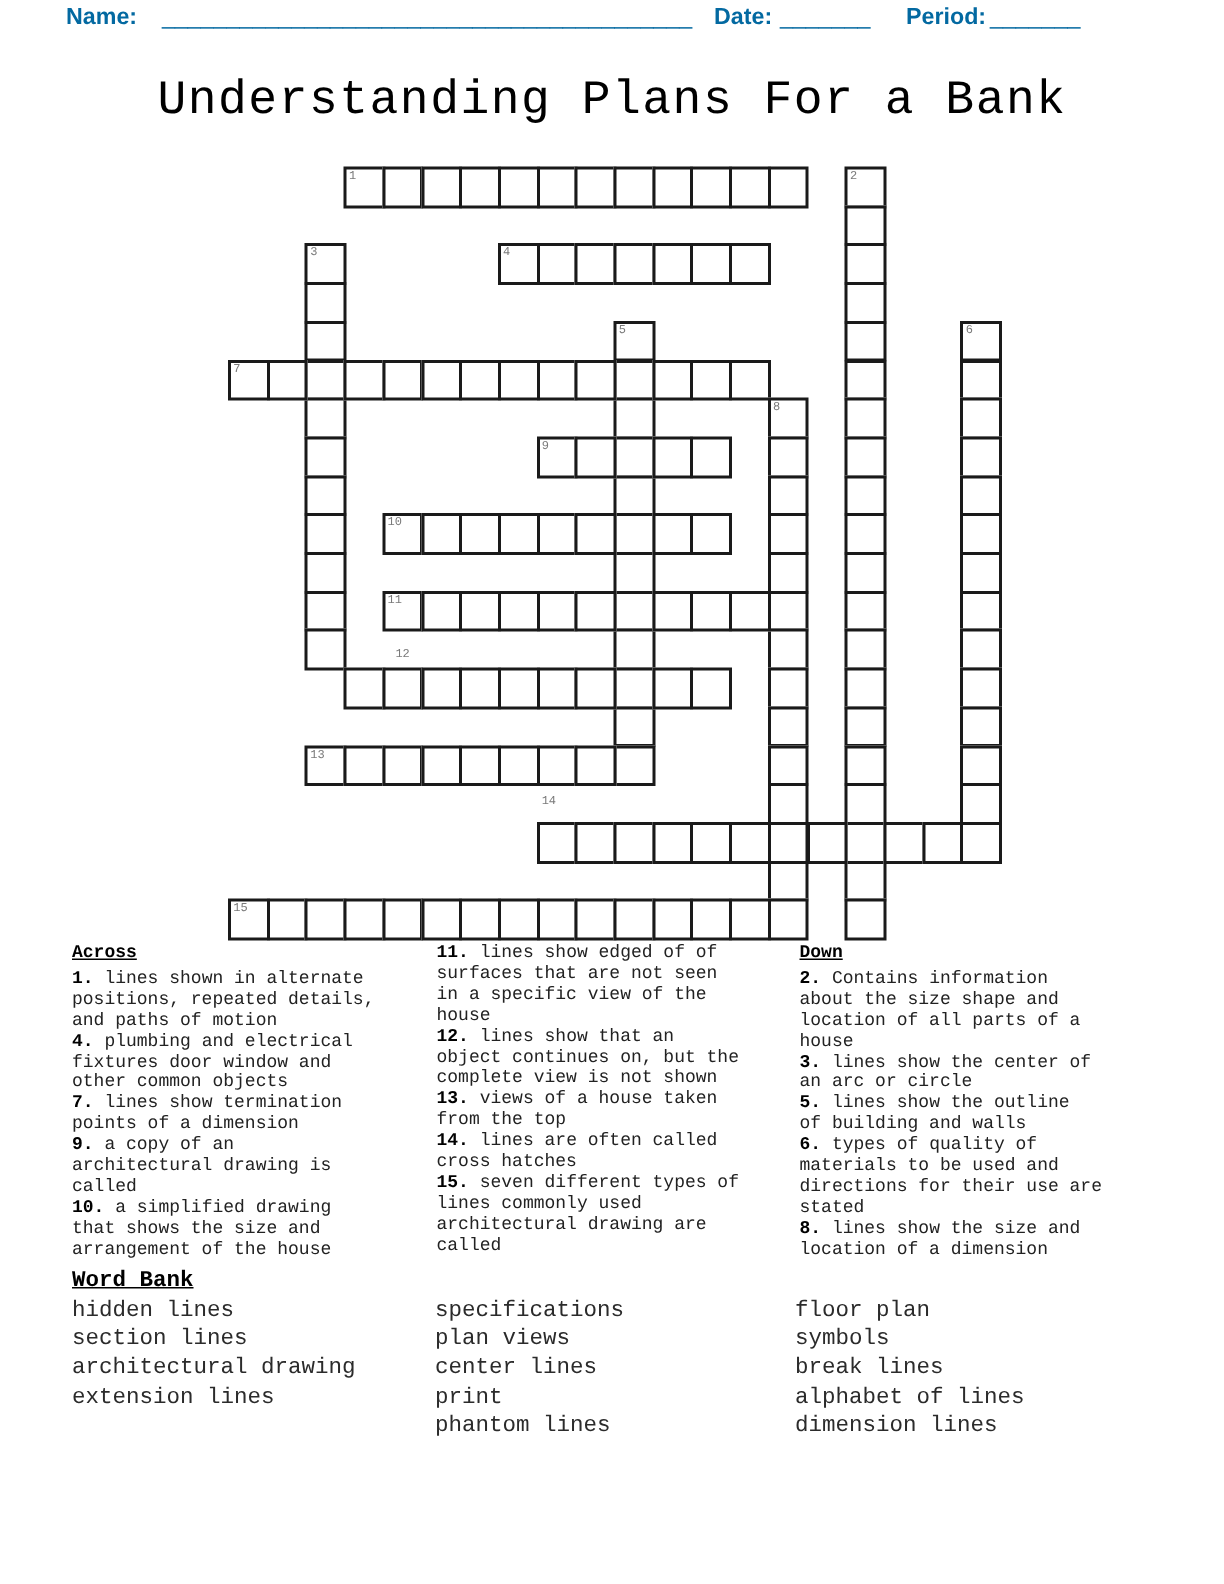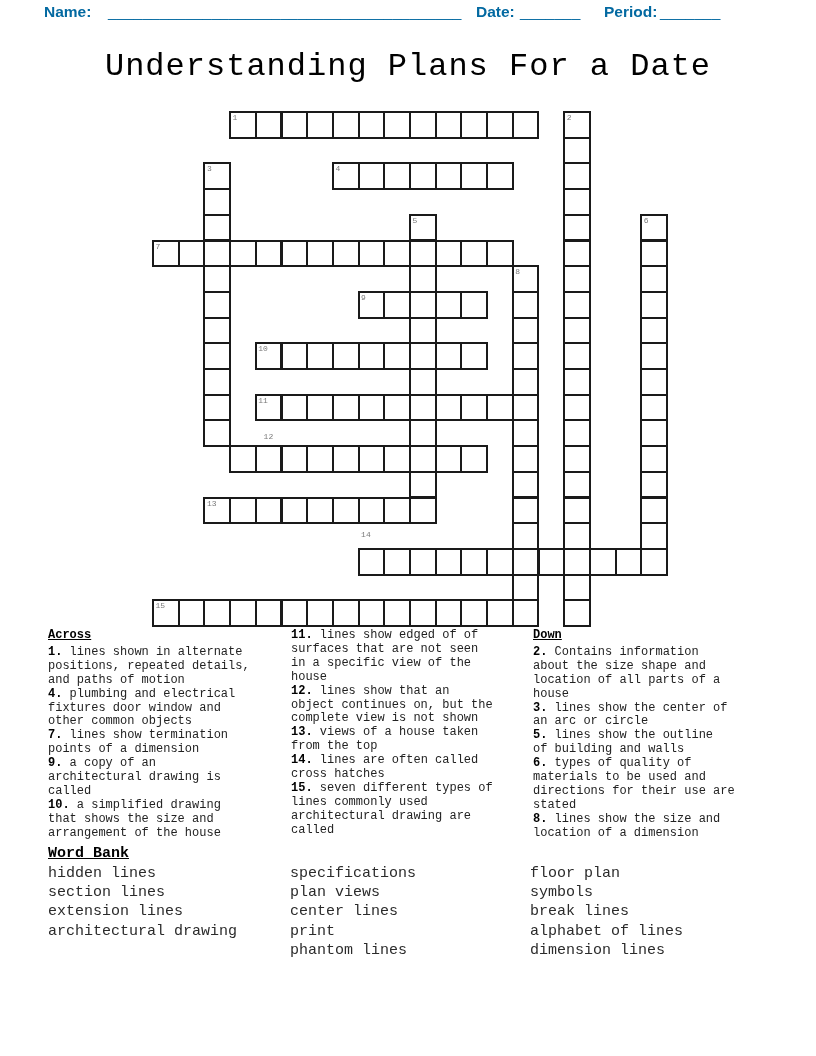--- a/index.html
+++ b/index.html
@@ -40,21 +40,21 @@
 </head>
 <body>
 
 <span class="hdr hdr-label" style="left:44px">Name:</span>
 <span class="hdr" style="left:108px">_________________________________________</span>
 <span class="hdr hdr-label" style="left:476px">Date:</span>
 <span class="hdr" style="left:520px">_______</span>
 <span class="hdr hdr-label" style="left:604px">Period:</span>
 <span class="hdr" style="left:660px">_______</span>
 
-<div id="title">Understanding Plans For a Date</div>
+<div id="title">Understanding Plans For a Bank</div>
 
 <div id="grid">
     <div class="cell" style="left: 77.1px; top: 0px;"></div>
     <span class="cellnum" style="left: 80.6px; top: 3px;">1</span>
     <div class="cell" style="left: 102.8px; top: 0px;"></div>
     <div class="cell" style="left: 128.5px; top: 0px;"></div>
     <div class="cell" style="left: 154.2px; top: 0px;"></div>
     <div class="cell" style="left: 179.9px; top: 0px;"></div>
     <div class="cell" style="left: 205.6px; top: 0px;"></div>
     <div class="cell" style="left: 231.3px; top: 0px;"></div>
@@ -251,22 +251,22 @@
     <div class="clue"><span class="clue-num">3.</span> lines show the center of<br>an arc or circle</div>
     <div class="clue"><span class="clue-num">5.</span> lines show the outline<br>of building and walls</div>
     <div class="clue"><span class="clue-num">6.</span> types of quality of<br>materials to be used and<br>directions for their use are<br>stated</div>
     <div class="clue"><span class="clue-num">8.</span> lines show the size and<br>location of a dimension</div>
   </div>
 
 <div id="wordbank-heading">Word Bank</div>
 <div class="bankcol" id="bankcol1">
     <div class="bank-word">hidden lines</div>
     <div class="bank-word">section lines</div>
+    <div class="bank-word">architectural drawing</div>
     <div class="bank-word">extension lines</div>
-    <div class="bank-word">architectural drawing</div>
   </div>
 <div class="bankcol" id="bankcol2">
     <div class="bank-word">specifications</div>
     <div class="bank-word">plan views</div>
     <div class="bank-word">center lines</div>
     <div class="bank-word">print</div>
     <div class="bank-word">phantom lines</div>
   </div>
 <div class="bankcol" id="bankcol3">
     <div class="bank-word">floor plan</div>

